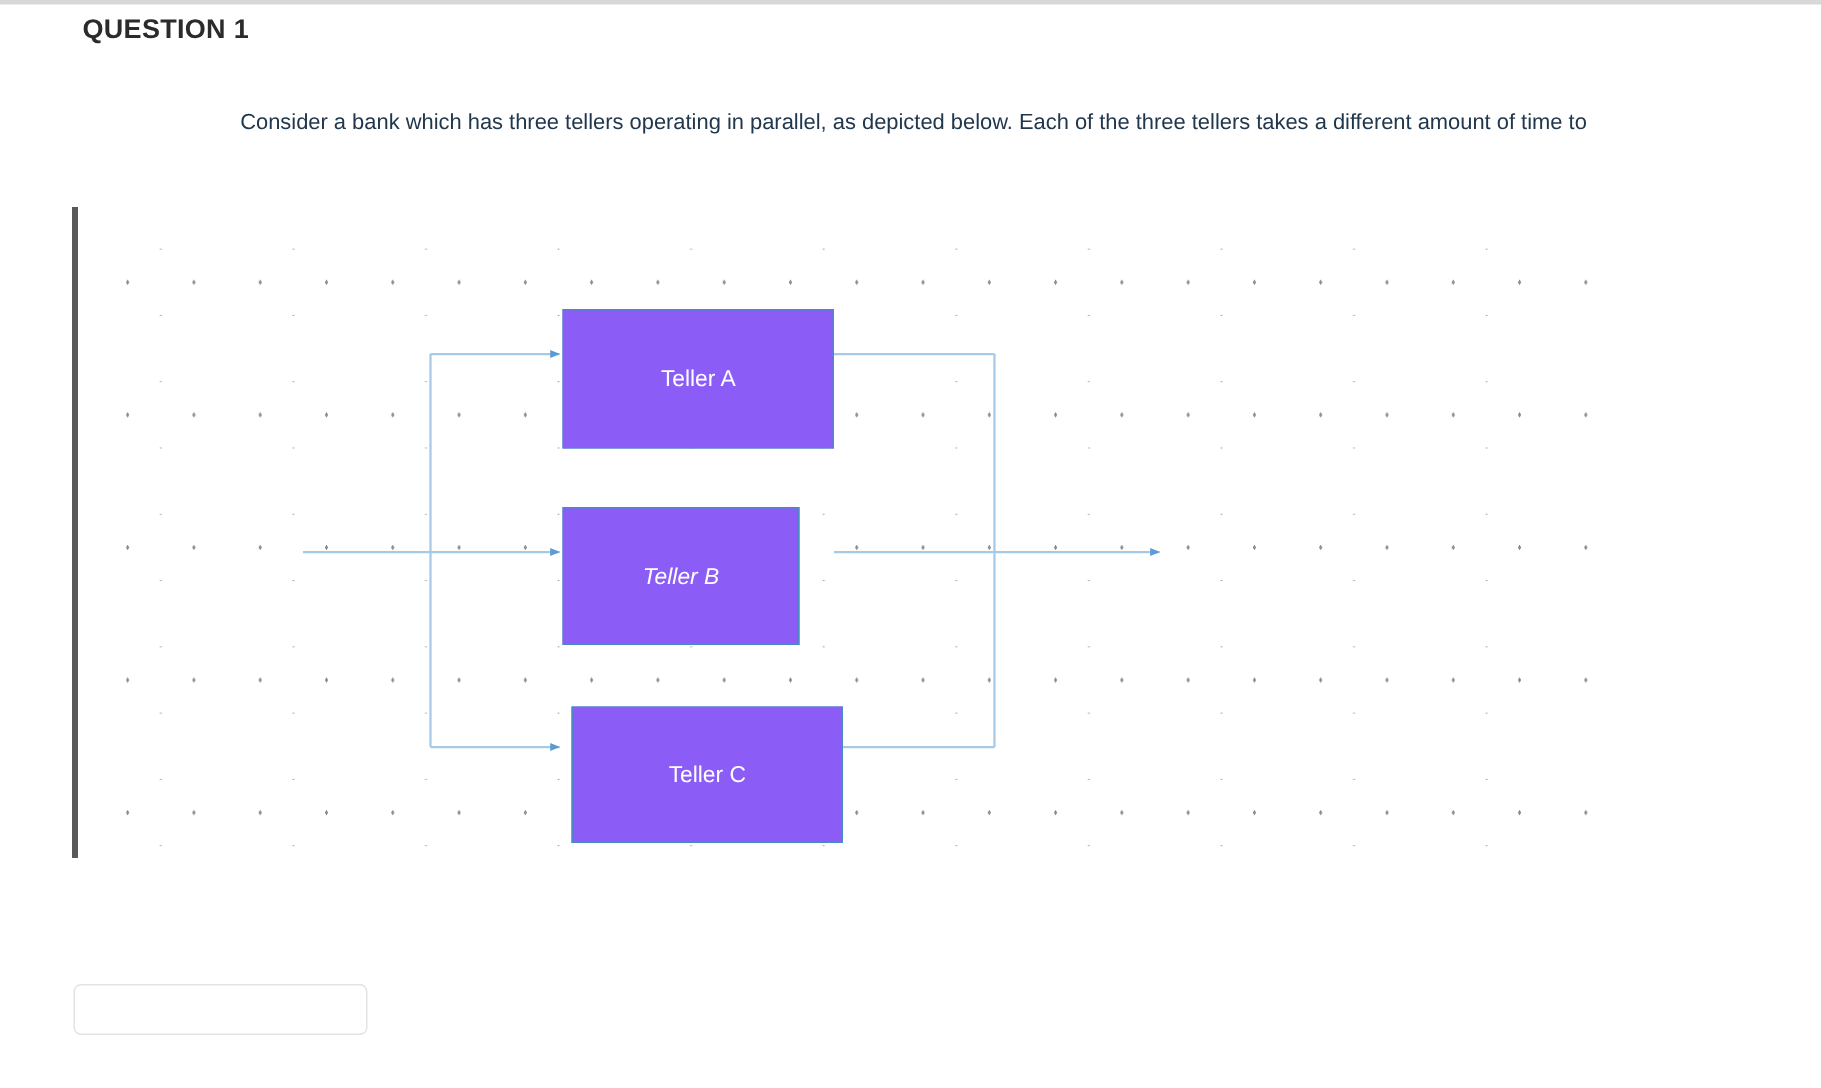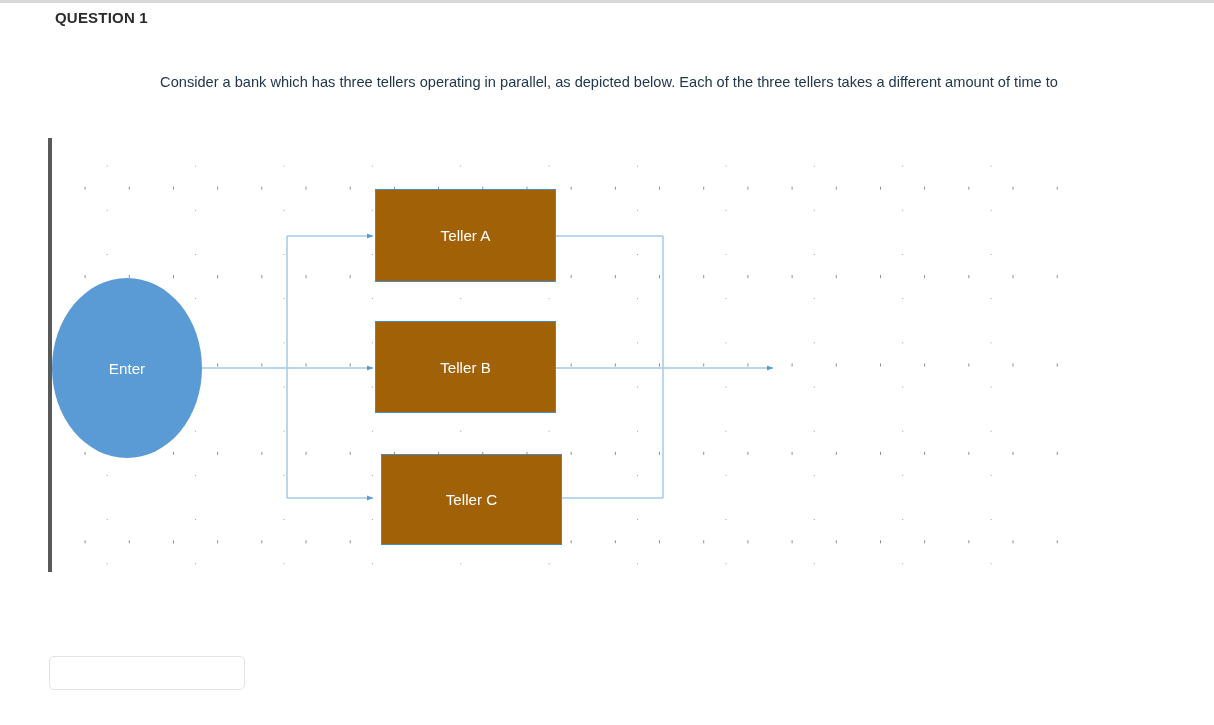--- a/index.html
+++ b/index.html
@@ -20,21 +20,21 @@
   #top-rule {
     position: absolute;
     left: 0; top: 0;
     width: 1214px; height: 3px;
     background: #d8d8d8;
   }
 
   #question-heading {
     position: absolute;
     left: 55px; top: 9px;
-    font-size: 15px;
+    font-size: 18px;
     font-weight: bold;
     letter-spacing: 0.2px;
     color: #2b2b2b;
     white-space: nowrap;
   }
 
   #question-body {
     position: absolute;
     left: 54px; top: 72px;
     width: 1110px;
@@ -82,26 +82,27 @@
     font-size: 15.2px;
     font-family: "Liberation Sans", sans-serif;
     text-align: center;
     white-space: nowrap;
     pointer-events: none;
   }
 
   
   .proc-box {
     position: absolute;
-    background: #a16207;
+    background: #8b5cf6;
     border: 1px solid #4a8ac4;
     box-sizing: border-box;
     display: flex;
     align-items: center;
     justify-content: center;
+    margin-top: 17px;
   }
   .term-ellipse {
     position: absolute;
     background: #5B9BD5;
     border-radius: 50%;
     display: flex;
     align-items: center;
     justify-content: center;
   }
 
@@ -159,29 +160,26 @@
       <line x1="508" y1="98" x2="615" y2="98"></line>
 
       <line x1="508" y1="360" x2="615" y2="360"></line>
 
       <line x1="615" y1="98" x2="615" y2="360"></line>
 
       <line x1="508" y1="230" x2="725" y2="230" marker-end="url(#arrow)"></line>
     </g>
   </svg>
 
-  <div class="term-ellipse" style="left:4px; top:140px; width:150px; height:180px;">
-    <span class="node-label">Enter</span>
-  </div>
 
   <div class="proc-box" style="left:327px; top:51px; width:181px; height:93px;">
     <span class="node-label">Teller A</span>
   </div>
 
-  <div class="proc-box" style="left:327px; top:183px; width:181px; height:92px;">
+  <div class="proc-box" style="left:327px; top:183px; width:158px; height:92px;font-style:italic;">
     <span class="node-label">Teller B</span>
   </div>
 
   <div class="proc-box" style="left:333px; top:316px; width:181px; height:91px;">
     <span class="node-label">Teller C</span>
   </div>
 
 
 </div>
 

